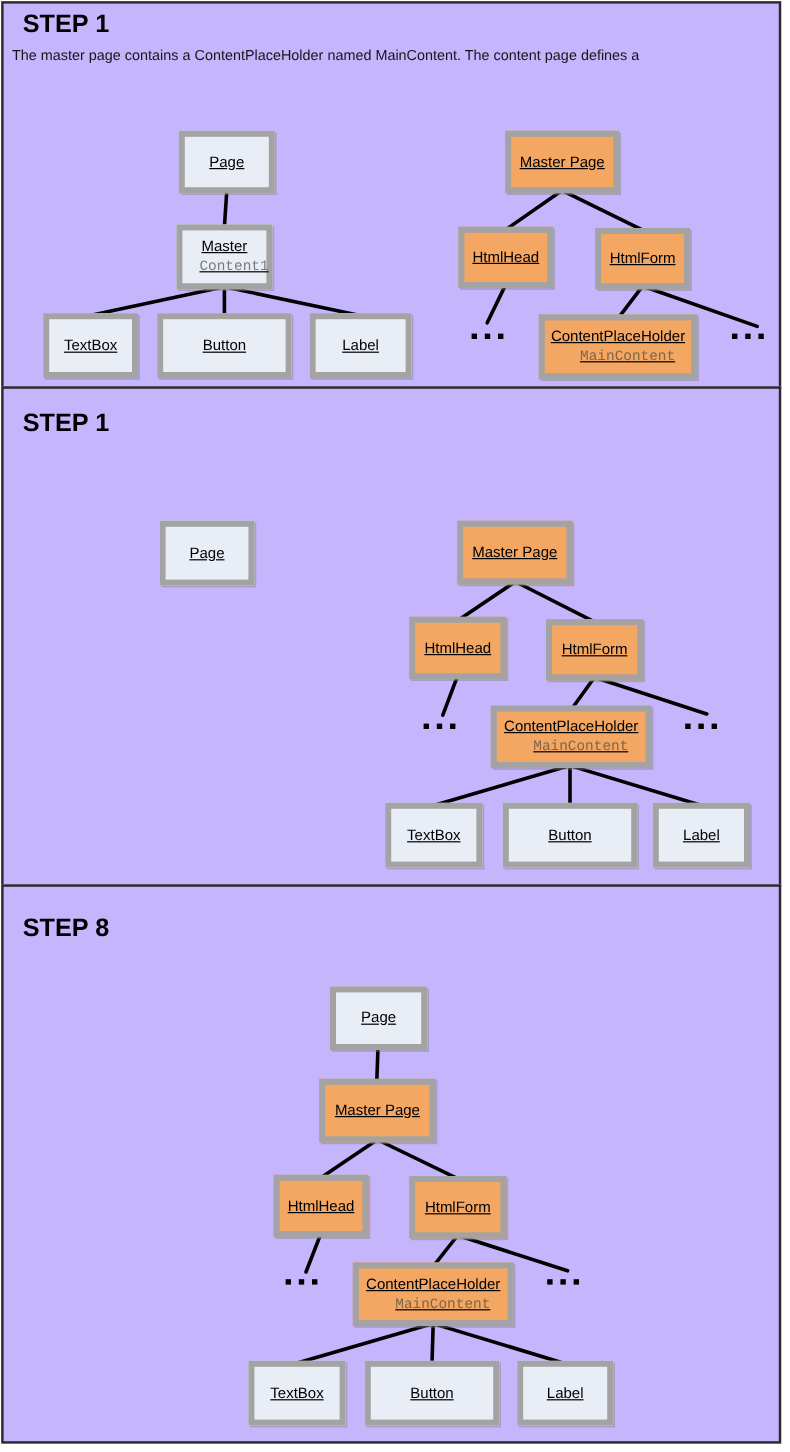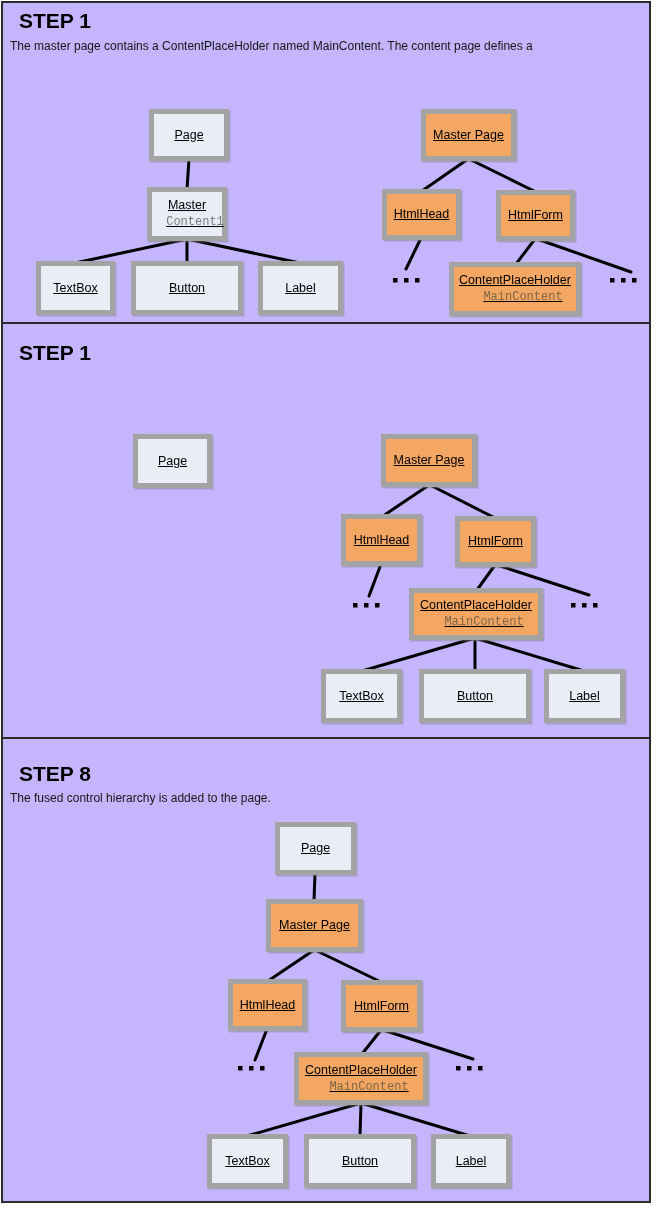--- a/index.html
+++ b/index.html
@@ -161,23 +161,20 @@
     <div class="node blue" style="left:416px;top:345px;width:112px;height:54px;">
       <div>Button</div>
     </div>
     <div class="node blue" style="left:541px;top:345px;width:81px;height:54px;">
       <div>Label</div>
     </div>
   </section>
 
   <section class="panel" style="top:737px;height:466px;">
     <div class="step-heading" style="top:23px;">STEP 8</div>
-    <div class="step-desc" style="top:50px;width:625px;">
-      <div>The fused control hierarchy is added to the page.</div>
-    </div>
 
     <svg class="wires" width="651" height="462">
       <line x1="312" y1="134" x2="311" y2="162"></line>
       <line x1="311" y1="211" x2="265" y2="242"></line>
       <line x1="312" y1="211" x2="378" y2="243"></line>
       <line x1="264" y1="290" x2="252" y2="321"></line>
       <line x1="378" y1="291" x2="359" y2="315"></line>
       <line x1="380" y1="291" x2="470" y2="320"></line>
       <line x1="358" y1="364" x2="244" y2="397"></line>
       <line x1="358" y1="364" x2="357" y2="397"></line>

